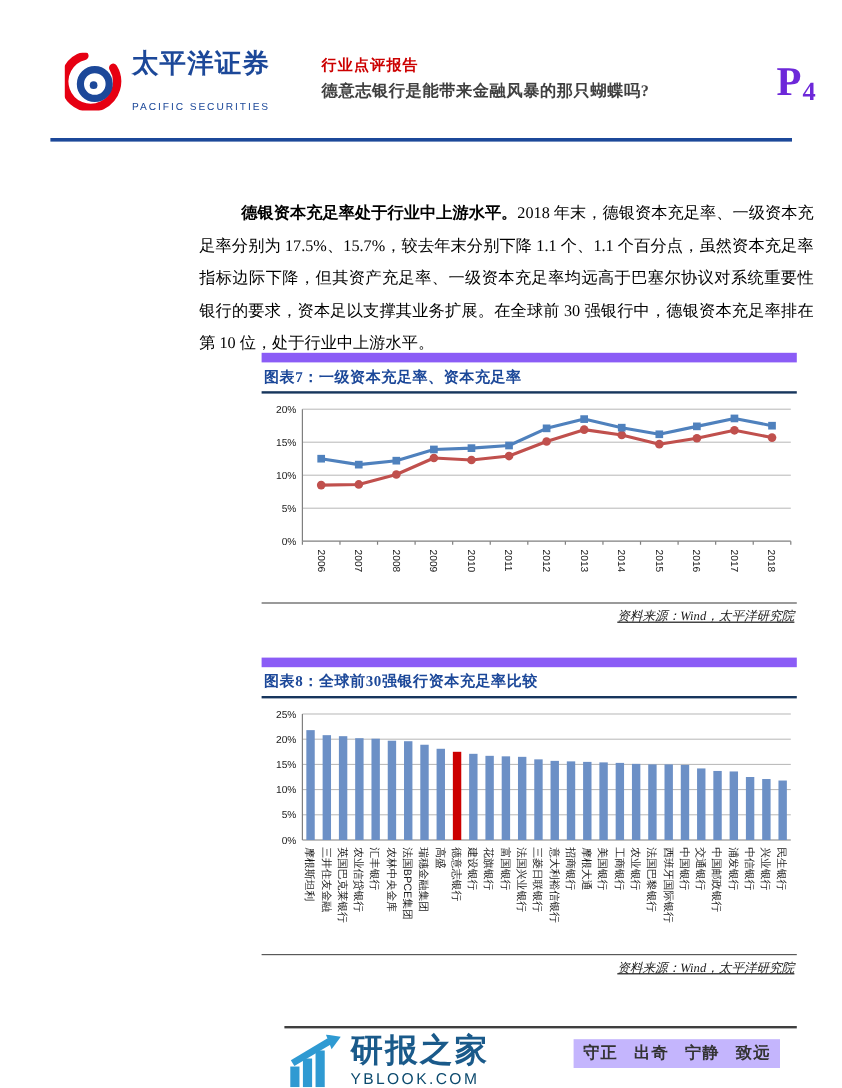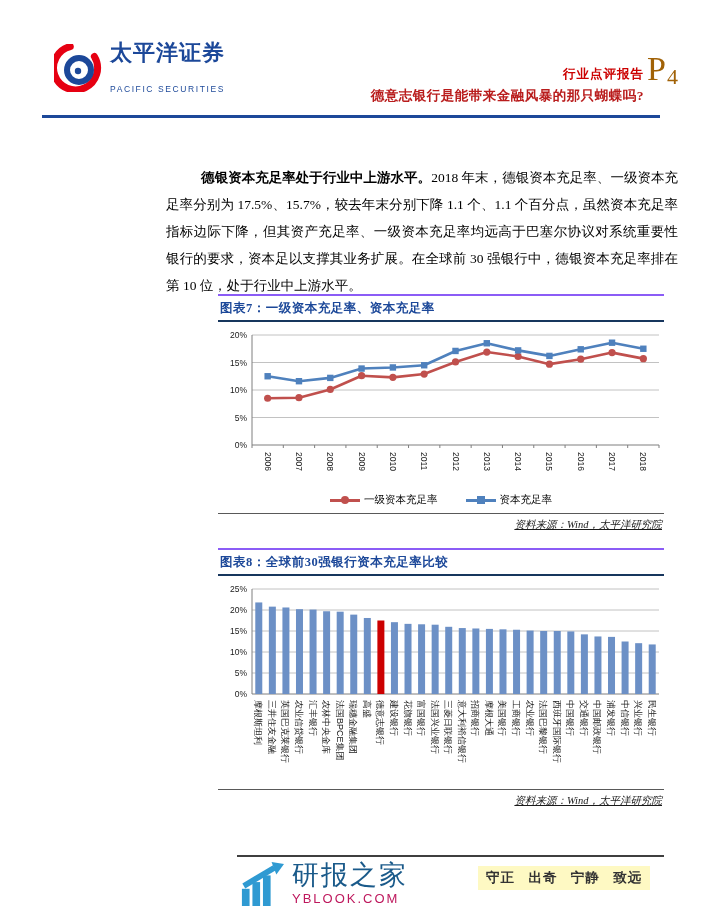--- a/index.html
+++ b/index.html
@@ -6,57 +6,57 @@
   .page{position:relative;width:702px;height:907px;background:#fff;overflow:hidden;
         font-family:"Liberation Serif", serif;color:#000;}
 
   
   .brand{position:absolute;left:54px;top:42px;display:flex;align-items:center;gap:8px;}
   .brand svg{display:block;}
   .brand-cn{font-family:"Liberation Sans", sans-serif;font-weight:bold;font-size:22px;
             color:#1c4899;letter-spacing:1px;line-height:1;}
   .brand-en{font-family:"Liberation Sans", sans-serif;font-size:8.5px;color:#1c4899;
             letter-spacing:1.6px;margin-top:20px;}
-  .header-right{position:absolute;right:58px;top:46px;text-align:right;width:360px;margin-top:20px;}
+  .header-right{position:absolute;right:74px;top:46px;text-align:left;width:360px;}
   .report-type{color:#cc0000;font-weight:bold;font-size:12.5px;letter-spacing:1px;}
-  .report-title{color:#b91c1c;font-weight:bold;font-size:13.5px;margin-top:4px;letter-spacing:0.5px;}
-  .page-no{position:absolute;left:647px;top:50px;color:#a16207;font-family:"Liberation Serif",serif;}
+  .report-title{color:#404040;font-weight:bold;font-size:13.5px;margin-top:4px;letter-spacing:0.5px;}
+  .page-no{position:absolute;left:647px;top:50px;color:#6d28d9;font-family:"Liberation Serif",serif;font-weight:bold;}
   .page-no .p{font-size:34px;}
   .page-no .n{font-size:22px;position:relative;top:4px;left:1px;}
   .head-rule{position:absolute;left:42px;top:115px;width:618px;height:3px;background:#1c4899;}
 
   
   .body-text{position:absolute;left:150px;top:148px;width:512px;margin:16px;
              font-size:13.5px;line-height:27px;text-align:justify;text-indent:2.6em;}
   .body-text .lead{font-weight:bold;}
 
   
   .figure{position:absolute;left:218px;width:446px;}
   #fig7{top:294px;} #fig8{top:548px;}
-  .fig-title{border-top:2px solid #8b5cf6;border-bottom:2px solid #17365d;
+  .fig-title{border-top:8px solid #8b5cf6;border-bottom:2px solid #17365d;
              color:#1c4899;font-weight:bold;font-size:12.5px;padding:4px 2px 3px 2px;
              letter-spacing:0.5px;}
   .fig-chart{display:block;margin-top:3px;}
   .legend-row{display:flex;justify-content:center;gap:28px;align-items:center;
               font-size:10.5px;height:16px;margin-top:1px;}
   .lg-item{display:flex;align-items:center;gap:4px;}
   .lg-line{display:inline-block;width:30px;height:3px;position:relative;}
   .lg-line::after{content:"";position:absolute;left:11px;top:-2.5px;width:8px;height:8px;background:inherit;}
   .lg-line.circle::after{border-radius:50%;}
   .src-divider{border-top:1px solid #595959;margin-top:5px;}
   .fig-source{text-align:right;font-style:italic;font-size:10.5px;padding:4px 2px 0 0;color:#1a1a1a;text-decoration:underline;}
 
   
   .footer-rule{position:absolute;left:237px;top:855px;width:427px;border-top:2px solid #3f3f3f;}
   .footer-logo{position:absolute;left:240px;top:862px;display:flex;align-items:center;gap:8px;}
-  .site-name{font-family:"Liberation Sans", sans-serif;font-weight:normal;font-size:27px;
+  .site-name{font-family:"Liberation Sans", sans-serif;font-weight:bold;font-size:27px;
              color:#1a5a8a;line-height:1;letter-spacing:2px;}
-  .site-domain{font-family:"Liberation Sans", sans-serif;font-size:13px;color:#be185d;
+  .site-domain{font-family:"Liberation Sans", sans-serif;font-size:13px;color:#0c4a6e;
                letter-spacing:2px;margin-top:2px;}
-  .motto{position:absolute;left:478px;top:866px;background:#fef9c3;color:#333;
+  .motto{position:absolute;left:478px;top:866px;background:#c4b5fd;color:#333;
          font-size:13.5px;font-weight:bold;padding:3px 8px;word-spacing:9px;letter-spacing:1px;}
 </style>
 </head>
 <body>
 
 <div class="page">
 
   <div class="brand">
     <svg width="48" height="48" viewBox="0 0 48 48">
       <path d="M30,2 A22,22 0 1 0 44,24" fill="none" stroke="#e60012" stroke-width="7" stroke-linecap="round" transform="rotate(-35 24 24)"></path>
@@ -146,30 +146,20 @@
         <rect x="171.6846153846154" y="39.25" width="6.4" height="6.4" fill="#4F81BD"></rect>
         <rect x="202.9923076923077" y="37.05" width="6.4" height="6.4" fill="#4F81BD"></rect>
         <rect x="234.3" y="22.74999999999999" width="6.4" height="6.4" fill="#4F81BD"></rect>
         <rect x="265.6076923076923" y="15.05" width="6.4" height="6.4" fill="#4F81BD"></rect>
         <rect x="296.9153846153846" y="22.200000000000006" width="6.4" height="6.4" fill="#4F81BD"></rect>
         <rect x="328.2230769230769" y="27.700000000000006" width="6.4" height="6.4" fill="#4F81BD"></rect>
         <rect x="359.53076923076924" y="21.100000000000012" width="6.4" height="6.4" fill="#4F81BD"></rect>
         <rect x="390.83846153846156" y="14.49999999999999" width="6.4" height="6.4" fill="#4F81BD"></rect>
         <rect x="422.1461538461538" y="20.55" width="6.4" height="6.4" fill="#4F81BD"></rect>
       </svg>
-    <div class="legend-row" id="legend7">
-        <span class="lg-item">
-          <span class="lg-line circle" style="background: rgb(192, 80, 77);"></span>
-          <span>一级资本充足率</span>
-        </span>
-        <span class="lg-item">
-          <span class="lg-line square" style="background: rgb(79, 129, 189);"></span>
-          <span>资本充足率</span>
-        </span>
-      </div>
     <div class="src-divider"></div>
     <div class="fig-source">资料来源：Wind，太平洋研究院</div>
   </section>
 
   <section class="figure" id="fig8">
     <div class="fig-title">图表8：全球前30强银行资本充足率比较</div>
     <svg id="chart8" class="fig-chart" viewBox="0 0 446 205" width="446" height="205">
         <line x1="34" y1="115" x2="441" y2="115" stroke="#7f7f7f" stroke-width="1"></line>
         <text x="29" y="118" text-anchor="end" font-size="8.5" fill="#1a1a1a" font-family="&quot;Liberation Sans&quot;,sans-serif">0%</text>
         <line x1="34" y1="94" x2="441" y2="94" stroke="#b3b3b3" stroke-width="0.8"></line>

